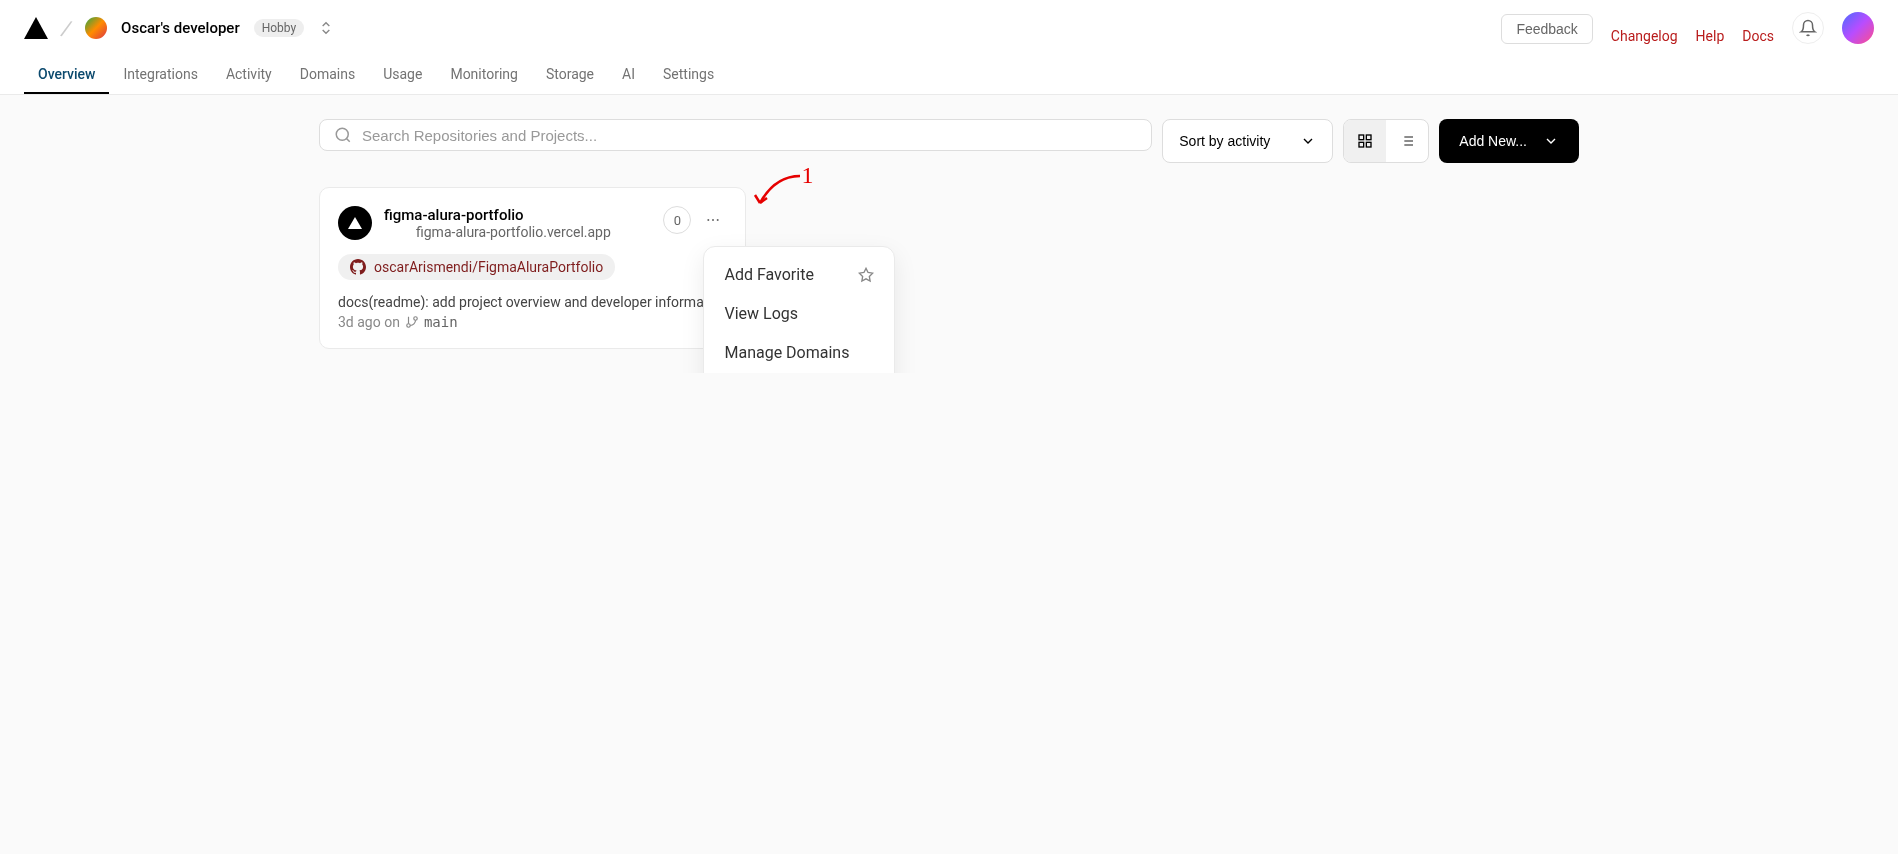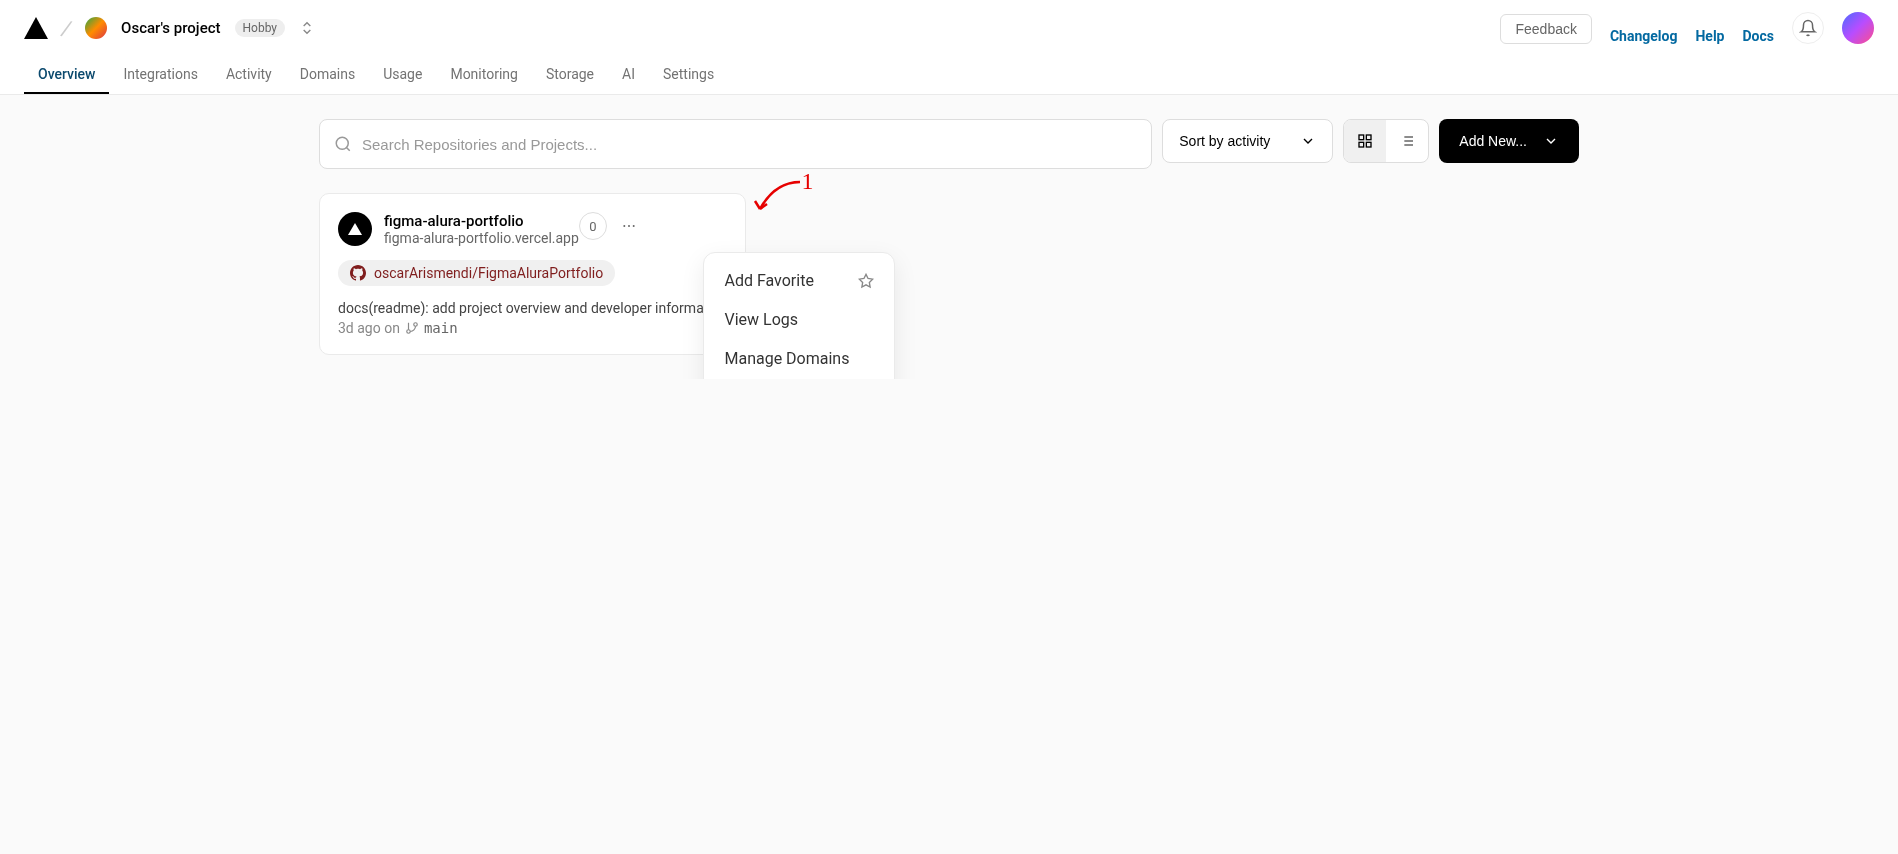--- a/index.html
+++ b/index.html
@@ -9,47 +9,47 @@
     .header-top { display: flex; align-items: center; justify-content: space-between; padding: 12px 24px; }
     .header-left { display: flex; align-items: center; gap: 14px; }
     .logo-triangle { width: 0; height: 0; border-left: 12px solid transparent; border-right: 12px solid transparent; border-bottom: 22px solid #000; }
     .slash { color: #ccc; font-size: 22px; transform: rotate(15deg); }
     .team-avatar { width: 22px; height: 22px; border-radius: 50%; background: linear-gradient(135deg, #28a745 0%, #ff8c00 50%, #dc3545 100%); }
     .team-name { font-size: 15px; font-weight: 500; }
     .badge { background: #eee; color: #666; font-size: 12px; padding: 2px 8px; border-radius: 10px; }
     .updown-icon { color: #888; }
     .header-right { display: flex; align-items: flex-end; gap: 18px; }
     .feedback-btn { border: 1px solid #ddd; background: #fff; padding: 6px 14px; border-radius: 6px; font-size: 14px; color: #666; cursor: pointer; }
-    .header-link { color: #0369a1; font-size: 14px; cursor: pointer; text-decoration: none; font-weight: bold; }
+    .header-link { color: #b91c1c; font-size: 14px; cursor: pointer; text-decoration: none; }
     .bell-btn { width: 32px; height: 32px; border: 1px solid #eee; border-radius: 50%; display: flex; align-items: center; justify-content: center; cursor: pointer; color: #666; }
     .user-avatar { width: 32px; height: 32px; border-radius: 50%; background: linear-gradient(135deg, #4a6cff 0%, #b84dff 50%, #ff4d8a 100%); cursor: pointer; }
     
     .tabs { display: flex; gap: 0; padding: 0 24px; }
     .tab { padding: 10px 14px; font-size: 14px; color: #737373; cursor: pointer; border-bottom: 2px solid transparent; }
     .tab.active { color: #0c4a6e; border-bottom: 2px solid #000; font-weight: 500; }
     
     .main { max-width: 1420px; margin: 0 auto; padding: 24px 80px; }
     .toolbar { display: flex; gap: 10px; align-items: stretch; }
-    .search-box { flex: 1; display: flex; align-items: center; border: 1px solid #ddd; border-radius: 8px; background: #fff; padding: 0 14px; height: 50px; }
+    .search-box { flex: 1; display: flex; align-items: center; border: 1px solid #ddd; border-radius: 8px; background: #fff; padding: 0 14px; height: 32px; }
     .search-box input { border: none; outline: none; flex: 1; font-size: 15px; color: #333; margin-left: 10px; background: transparent; }
     .search-box input::placeholder { color: #999; }
     .sort-btn { display: flex; align-items: center; gap: 30px; border: 1px solid #ddd; background: #fff; border-radius: 8px; padding: 0 16px; height: 44px; font-size: 14px; cursor: pointer; }
     .view-toggle { display: flex; border: 1px solid #ddd; border-radius: 8px; overflow: hidden; height: 44px; background: #fff; }
     .view-toggle button { border: none; background: transparent; width: 42px; display: flex; align-items: center; justify-content: center; cursor: pointer; color: #666; }
     .view-toggle button.active { background: #f0f0f0; color: #000; }
     .add-new-btn { background: #000; color: #fff; border: none; border-radius: 8px; padding: 12px 20px; height: 44px; font-size: 14px; cursor: pointer; display: flex; align-items: center; gap: 16px; font-weight: 500; }
     
     .project-grid { margin-top: 24px; display: grid; grid-template-columns: repeat(3, 1fr); gap: 20px; }
     .project-card { background: #fff; border: 1px solid #eaeaea; border-radius: 10px; padding: 18px; position: relative; }
-    .card-top { display: flex; align-items: flex-start; }
+    .card-top { display: flex; align-items: flex-start; justify-content: space-between; }
     .card-title-row { display: flex; align-items: center; gap: 12px; }
     .project-icon { width: 34px; height: 34px; border-radius: 50%; background: #000; display: flex; align-items: center; justify-content: center; }
     .project-icon-inner { width: 0; height: 0; border-left: 7px solid transparent; border-right: 7px solid transparent; border-bottom: 12px solid #fff; }
     .project-name { font-size: 15px; font-weight: 500; }
-    .project-url { font-size: 14px; color: #666; }
+    .project-url { font-size: 14px; color: #666; margin-left: 32px; }
     .card-actions { display: flex; align-items: center; gap: 8px; }
     .count-badge { width: 28px; height: 28px; border: 1px solid #ddd; border-radius: 50%; display: flex; align-items: center; justify-content: center; font-size: 13px; color: #666; }
     .more-btn { width: 28px; height: 28px; display: flex; align-items: center; justify-content: center; cursor: pointer; color: #666; border-radius: 4px; }
     .repo-chip { display: inline-flex; align-items: center; gap: 8px; background: #f0f0f0; border-radius: 16px; padding: 5px 12px; margin-top: 14px; font-size: 14px; color: #7f1d1d; }
     .commit-msg { font-size: 14px; color: #444; margin-top: 14px; overflow: hidden; text-overflow: ellipsis; white-space: nowrap; }
     .commit-meta { font-size: 14px; color: #888; margin-top: 4px; display: flex; align-items: center; gap: 5px; }
     .branch-name { font-family: ui-monospace, monospace; color: #666; }
     
     .dropdown { position: absolute; top: 58px; right: -150px; background: #fff; border: 1px solid #eaeaea; border-radius: 12px; box-shadow: 0 8px 24px rgba(0,0,0,0.08); width: 192px; padding: 8px; z-index: 10; }
     .dropdown-item { padding: 10px 12px; font-size: 16px; color: #333; cursor: pointer; border-radius: 6px; display: flex; align-items: center; justify-content: space-between; }
@@ -60,21 +60,21 @@
   </style>
 </head>
 <body>
 
 <div class="header">
   <div class="header-top">
     <div class="header-left">
       <div class="logo-triangle"></div>
       <span class="slash">/</span>
       <div class="team-avatar"></div>
-      <span class="team-name">Oscar's project</span>
+      <span class="team-name">Oscar's developer</span>
       <span class="badge">Hobby</span>
       <span class="updown-icon">
         <svg width="16" height="16" viewBox="0 0 24 24" fill="none" stroke="currentColor" stroke-width="2">
             <path d="M7 15l5 5 5-5M7 9l5-5 5 5"></path>
           </svg>
       </span>
     </div>
     <div class="header-right">
       <button class="feedback-btn">Feedback</button>
       <a class="header-link">Changelog</a>

